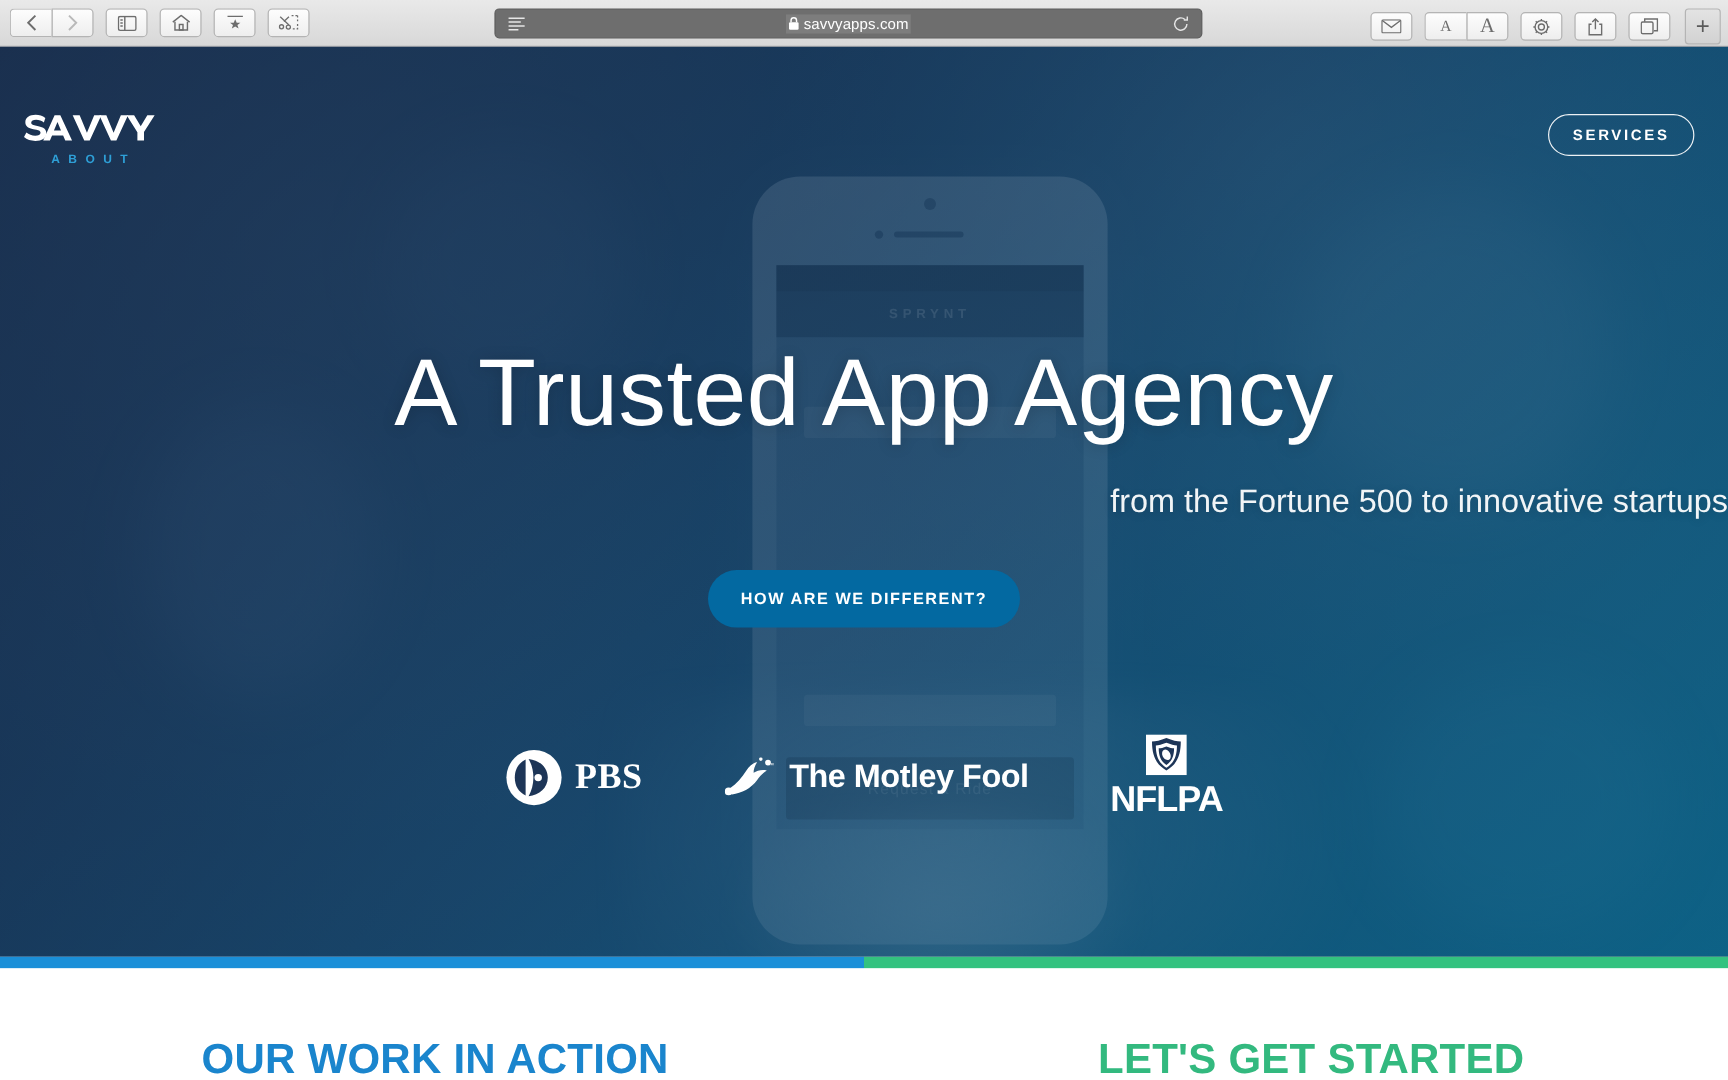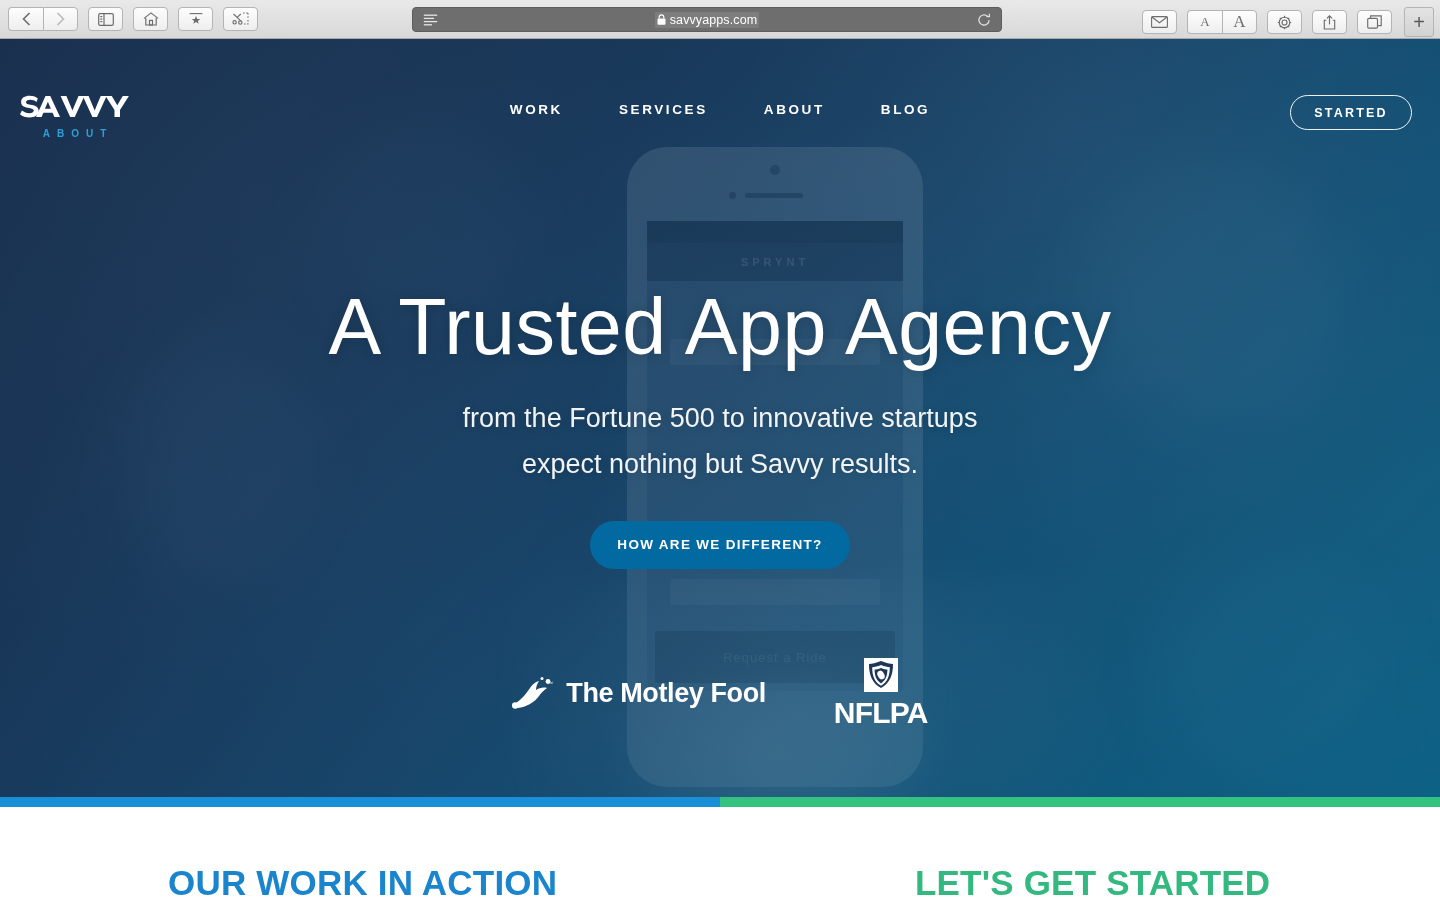--- a/index.html
+++ b/index.html
@@ -179,20 +179,21 @@
     line-height: 1;
     text-shadow: 0 1px 12px rgba(0,0,0,.18);
   }
   .hero-sub {
     margin-top: 30px;
     color: rgba(255,255,255,.94);
     font-size: 27px;
     font-weight: 300;
     line-height: 1.7;
     text-shadow: 0 1px 8px rgba(0,0,0,.16);
+    text-align: right;
   }
   .hero-cta {
     margin: 33px auto 0;
     width: 260px; height: 48px;
     background: #33c27f;
     border-radius: 24px;
     display: flex; align-items: center; justify-content: center;
     color: #ffffff; font-size: 13.5px; font-weight: 700; letter-spacing: 1.3px;
     border: none; cursor: pointer;
     font-family: "Liberation Sans", sans-serif;
@@ -380,41 +381,43 @@
       <svg class="logo-mark" viewBox="0 0 210 54" fill="#ffffff">
         <path d="M32 9.5c-4-3.2-9.2-4.6-14.6-4.6C8.5 4.9 2 9 2 16c0 6.2 4.8 9 12 10.4l4.6.9c4.1.8 6.2 2 6.2 4.4 0 2.9-3.2 4.6-8 4.6-5 0-9.6-1.8-13.2-4.8L0 38.2c4.4 3.8 10.6 5.8 17 5.8 9.8 0 16.6-4.4 16.6-11.6 0-6.1-4.5-9.2-12-10.6l-4.8-.9c-4-.75-6-1.9-6-4.2 0-2.7 2.9-4.4 7.4-4.4 4.4 0 8.4 1.5 11.6 3.9z"></path>
         <path d="M54.5 5.6h-8.6L28.8 43.3h10.1l3.2-7.6h16.6l3.2 7.6h10.2zM44.9 28.4l5.3-12.7 5.3 12.7z"></path>
         <path d="M73 5.6h10.5l10.9 26.1 10.9-26.1H116L98.6 43.3h-8.2z"></path>
         <path d="M113 5.6h10.5l10.9 26.1 10.9-26.1H156l-17.4 37.7h-8.2z"></path>
         <path d="M154 5.6h11.2l9.9 16.4 9.9-16.4H196l-16 25.1v12.6h-9.9V30.8z"></path>
       </svg>
       <div class="logo-sub" style="color: rgb(46, 159, 214);">ABOUT</div>
     </div>
 
-    <nav class="nav">
-      <a href="#">WORK</a>
-      <a href="#">SERVICES</a>
-      <a href="#">ABOUT</a>
-      <a href="#">BLOG</a>
-    </nav>
-
-    <div class="contact-btn">STARTED</div>
+
+    <div class="contact-btn">SERVICES</div>
   </div>
 
   <div class="hero-content">
     <h1 class="hero-title">A Trusted App Agency</h1>
     <div class="hero-sub">
       <div>from the Fortune 500 to innovative startups</div>
-      <div>expect nothing but Savvy results.</div>
     </div>
 
     <button class="hero-cta" style="background: #0369a1;">HOW ARE WE DIFFERENT?</button>
 
     <div class="client-logos">
 
+      <div class="client-logo">
+        <svg width="48" height="48" viewBox="0 0 48 48">
+          <circle cx="24" cy="24" r="23" fill="#ffffff"></circle>
+          <path d="M17 9 C11 12 8 17 8 24 c0 7 3 12 9 15 0-6 0-24 0-30z" fill="#1d3557"></path>
+          <path d="M19.5 8.4 c9 1 16 7 16 15.6 0 8.6-7 14.6-16 15.6 2.5-4.5 4-9.8 4-15.6 0-5.8-1.5-11.1-4-15.6z" fill="#1d3557"></path>
+          <circle cx="27.5" cy="24" r="3.1" fill="#ffffff"></circle>
+        </svg>
+        <span class="pbs-name">PBS</span>
+      </div>
 
       <div class="client-logo">
         <svg width="44" height="34" viewBox="0 0 44 34" fill="#ffffff">
           <path d="M4 26 C10 22 14 17 18 11 c2-3 5-6 9-7 -2 3-3 6-3 9 3-2 7-3 11-2 -3 2-6 5-8 8 -5 7-13 11-21 12 z"></path>
           <circle cx="3.2" cy="28.5" r="3.2"></circle>
           <circle cx="36" cy="4.5" r="2.4"></circle>
           <circle cx="30" cy="1.6" r="1.5"></circle>
           <text x="36" y="8" font-size="5" fill="#ffffff" font-family="Liberation Sans, sans-serif">™</text>
         </svg>
         <span class="fool-name">The Motley Fool</span>

